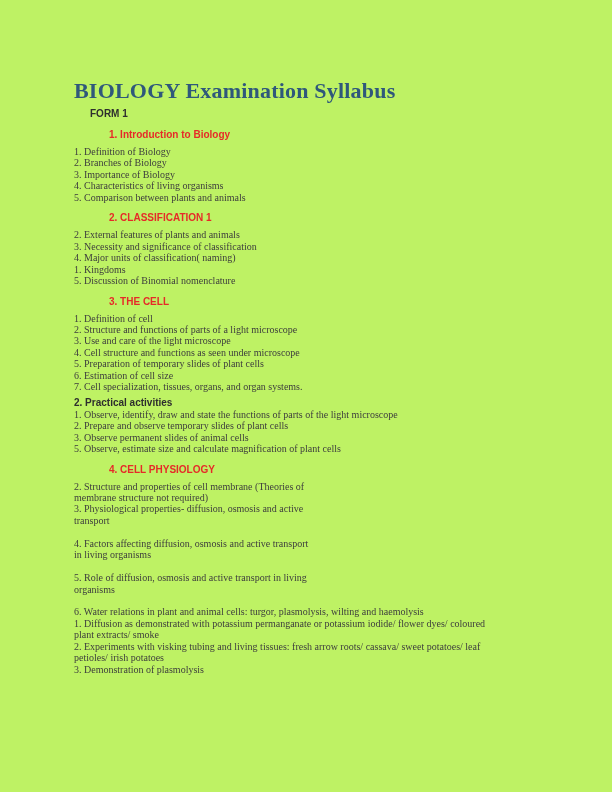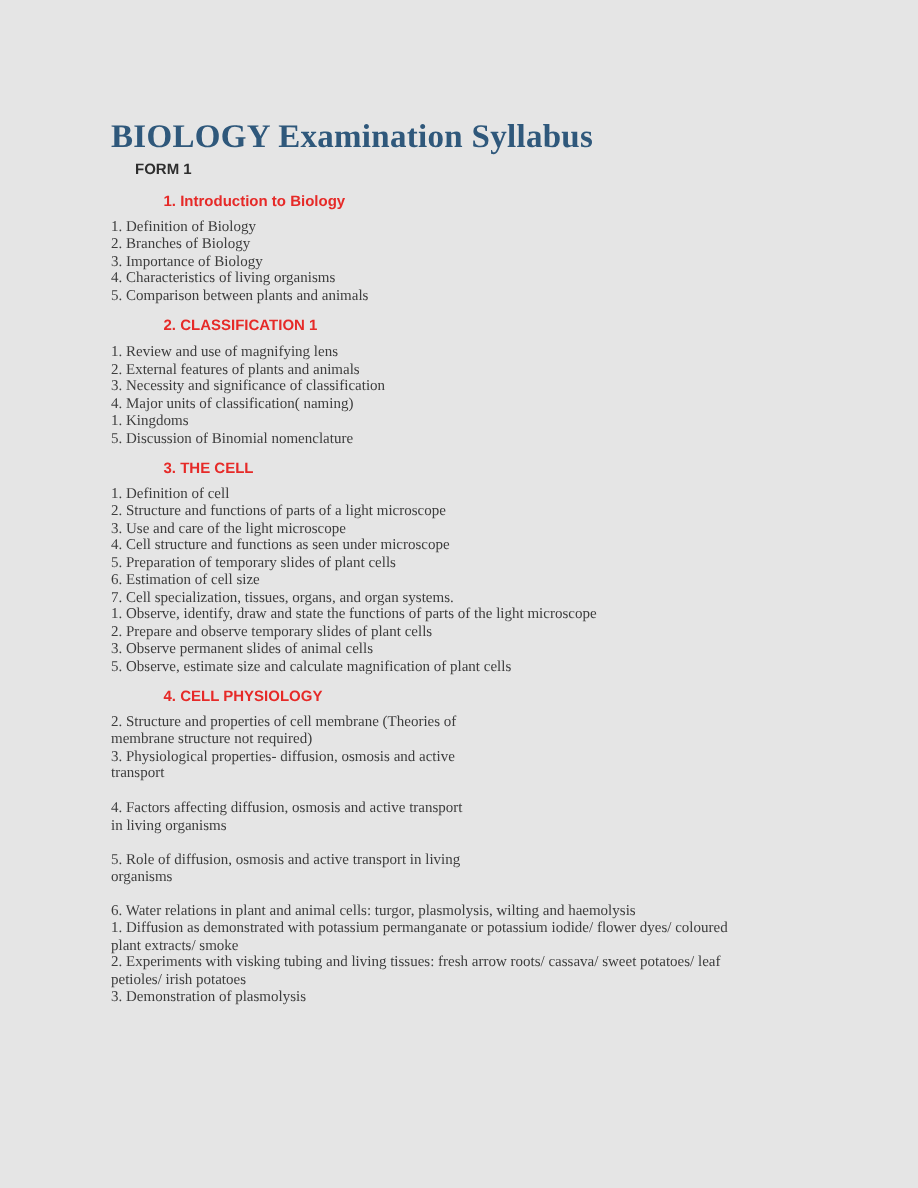--- a/index.html
+++ b/index.html
@@ -1,21 +1,21 @@
 <!DOCTYPE html>
 <html><head>
 <meta charset="utf-8">
 <style>
   html, body { margin: 0; padding: 0; background: #ffffff; }
   .page {
     position: relative;
     width: 612px;
     height: 792px;
     box-sizing: border-box;
-    background: #e5e5e5;
+    background: #bef264;
     padding: 79px 58px 0 74px;
     font-family: "Liberation Sans", sans-serif;
     overflow: hidden;
   }
   .title {
     font-family: "Liberation Serif", serif;
     font-weight: bold;
     font-size: 22px;
     line-height: 24px;
     color: #2f587b;
@@ -60,21 +60,20 @@
         <div class="line">2. Branches of Biology</div>
         <div class="line">3. Importance of Biology</div>
         <div class="line">4. Characteristics of living organisms</div>
         <div class="line">5. Comparison between plants and animals</div>
       </div>
   </section>
 
   <section>
     <h2 class="red">2. CLASSIFICATION 1</h2>
     <div class="lines">
-        <div class="line">1. Review and use of magnifying lens</div>
         <div class="line">2. External features of plants and animals</div>
         <div class="line">3. Necessity and significance of classification</div>
         <div class="line">4. Major units of classification( naming)</div>
         <div class="line">1. Kingdoms</div>
         <div class="line">5. Discussion of Binomial nomenclature</div>
       </div>
   </section>
 
   <section>
     <h2 class="red">3. THE CELL</h2>
@@ -83,20 +82,21 @@
         <div class="line">2. Structure and functions of parts of a light microscope</div>
         <div class="line">3. Use and care of the light microscope</div>
         <div class="line">4. Cell structure and functions as seen under microscope</div>
         <div class="line">5. Preparation of temporary slides of plant cells</div>
         <div class="line">6. Estimation of cell size</div>
         <div class="line">7. Cell specialization, tissues, organs, and organ systems.</div>
       </div>
   </section>
 
   <section>
+    <h2 class="black">2. Practical activities</h2>
     <div class="lines">
         <div class="line">1. Observe, identify, draw and state the functions of parts of the light microscope</div>
         <div class="line">2. Prepare and observe temporary slides of plant cells</div>
         <div class="line">3. Observe permanent slides of animal cells</div>
         <div class="line">5. Observe, estimate size and calculate magnification of plant cells</div>
       </div>
   </section>
 
   <section>
     <h2 class="red">4. CELL PHYSIOLOGY</h2>

